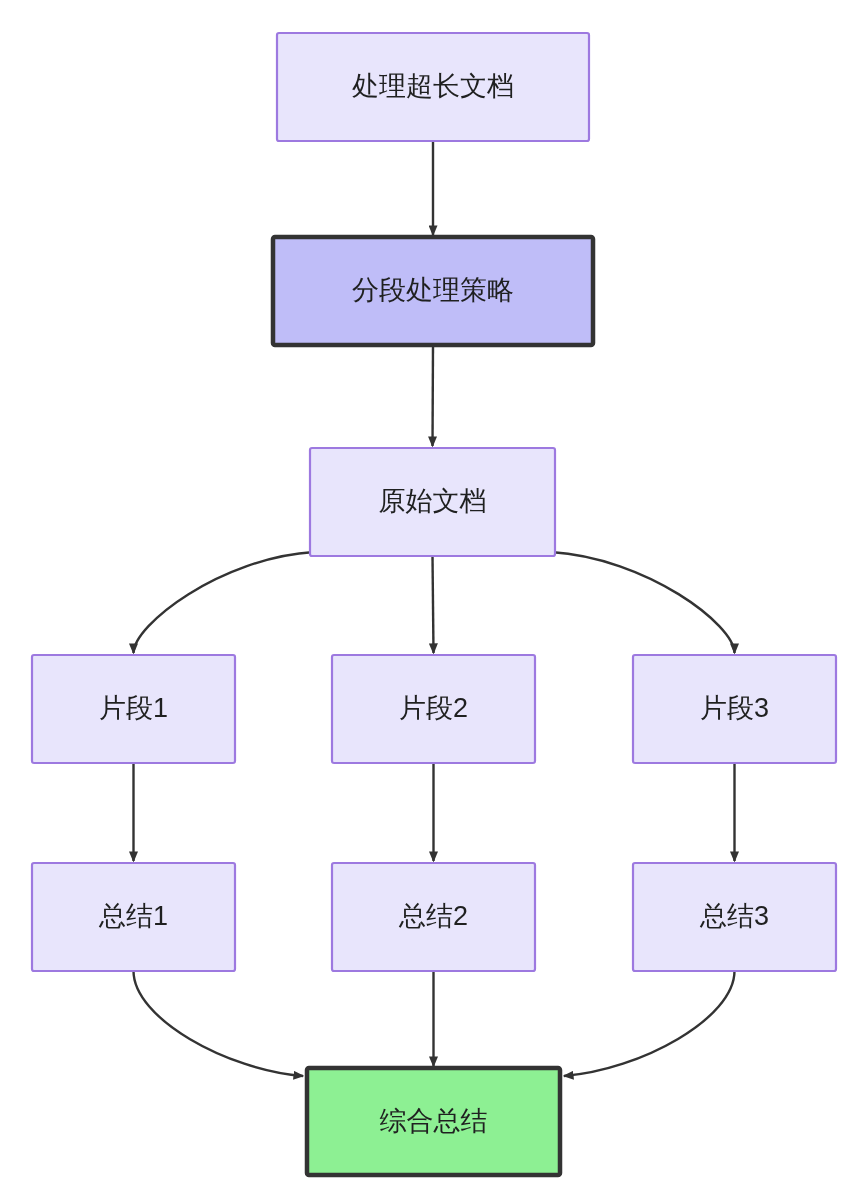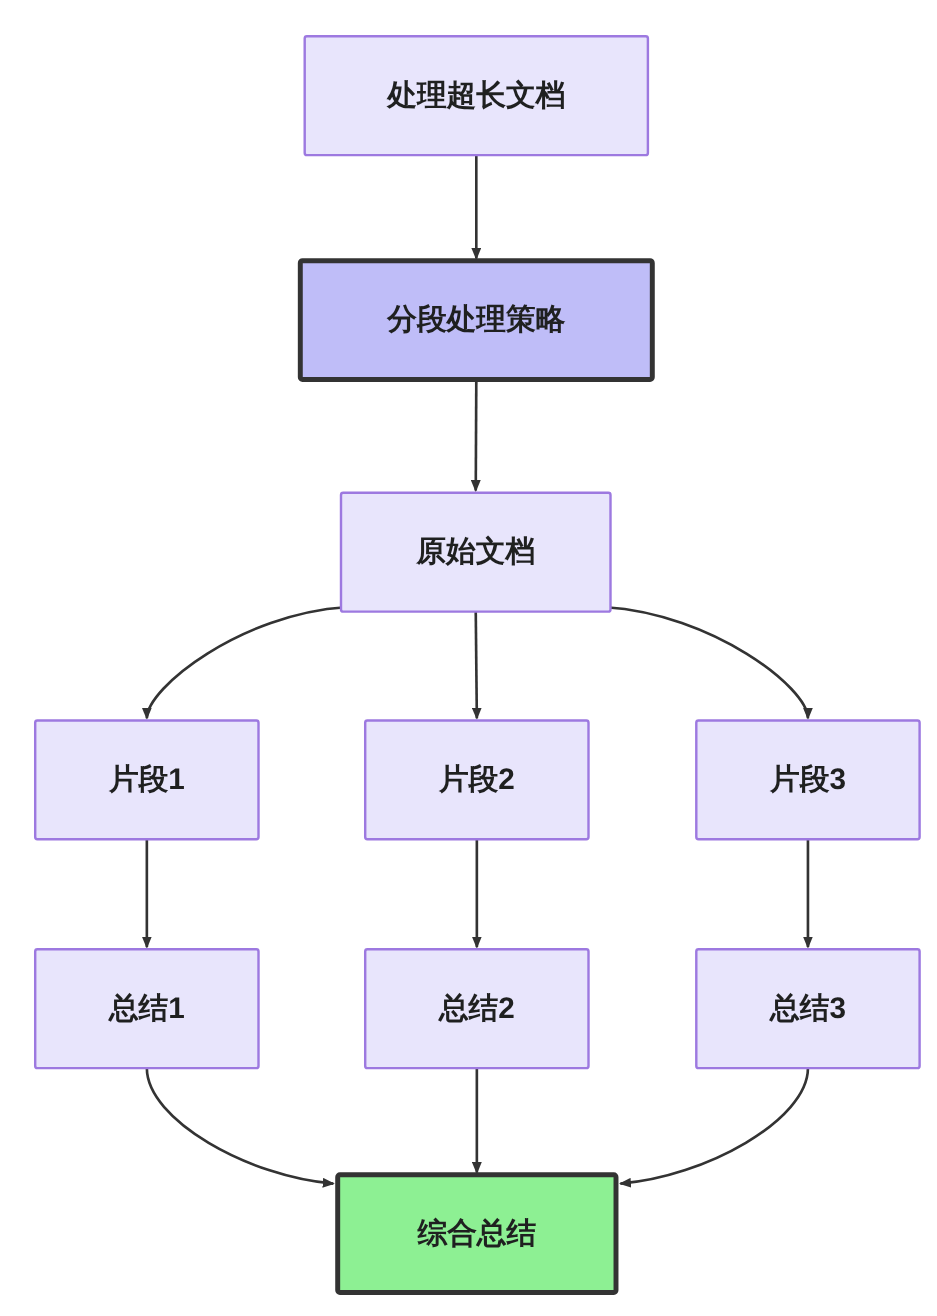--- a/index.html
+++ b/index.html
@@ -11,21 +11,20 @@
     width: 852px;
     height: 1196px;
     font-family: "Liberation Sans", sans-serif;
     overflow: hidden;
   }
   #flowchart-root {
     position: relative;
     width: 852px;
     height: 1156px;
     background: #ffffff;
-    font-weight: bold;
   }
   svg#diagram {
     display: block;
     width: 852px;
     height: 1196px;
   }
   .node-rect {
     stroke-width: 2.2px;
   }
   .node-rect.emphasis {

